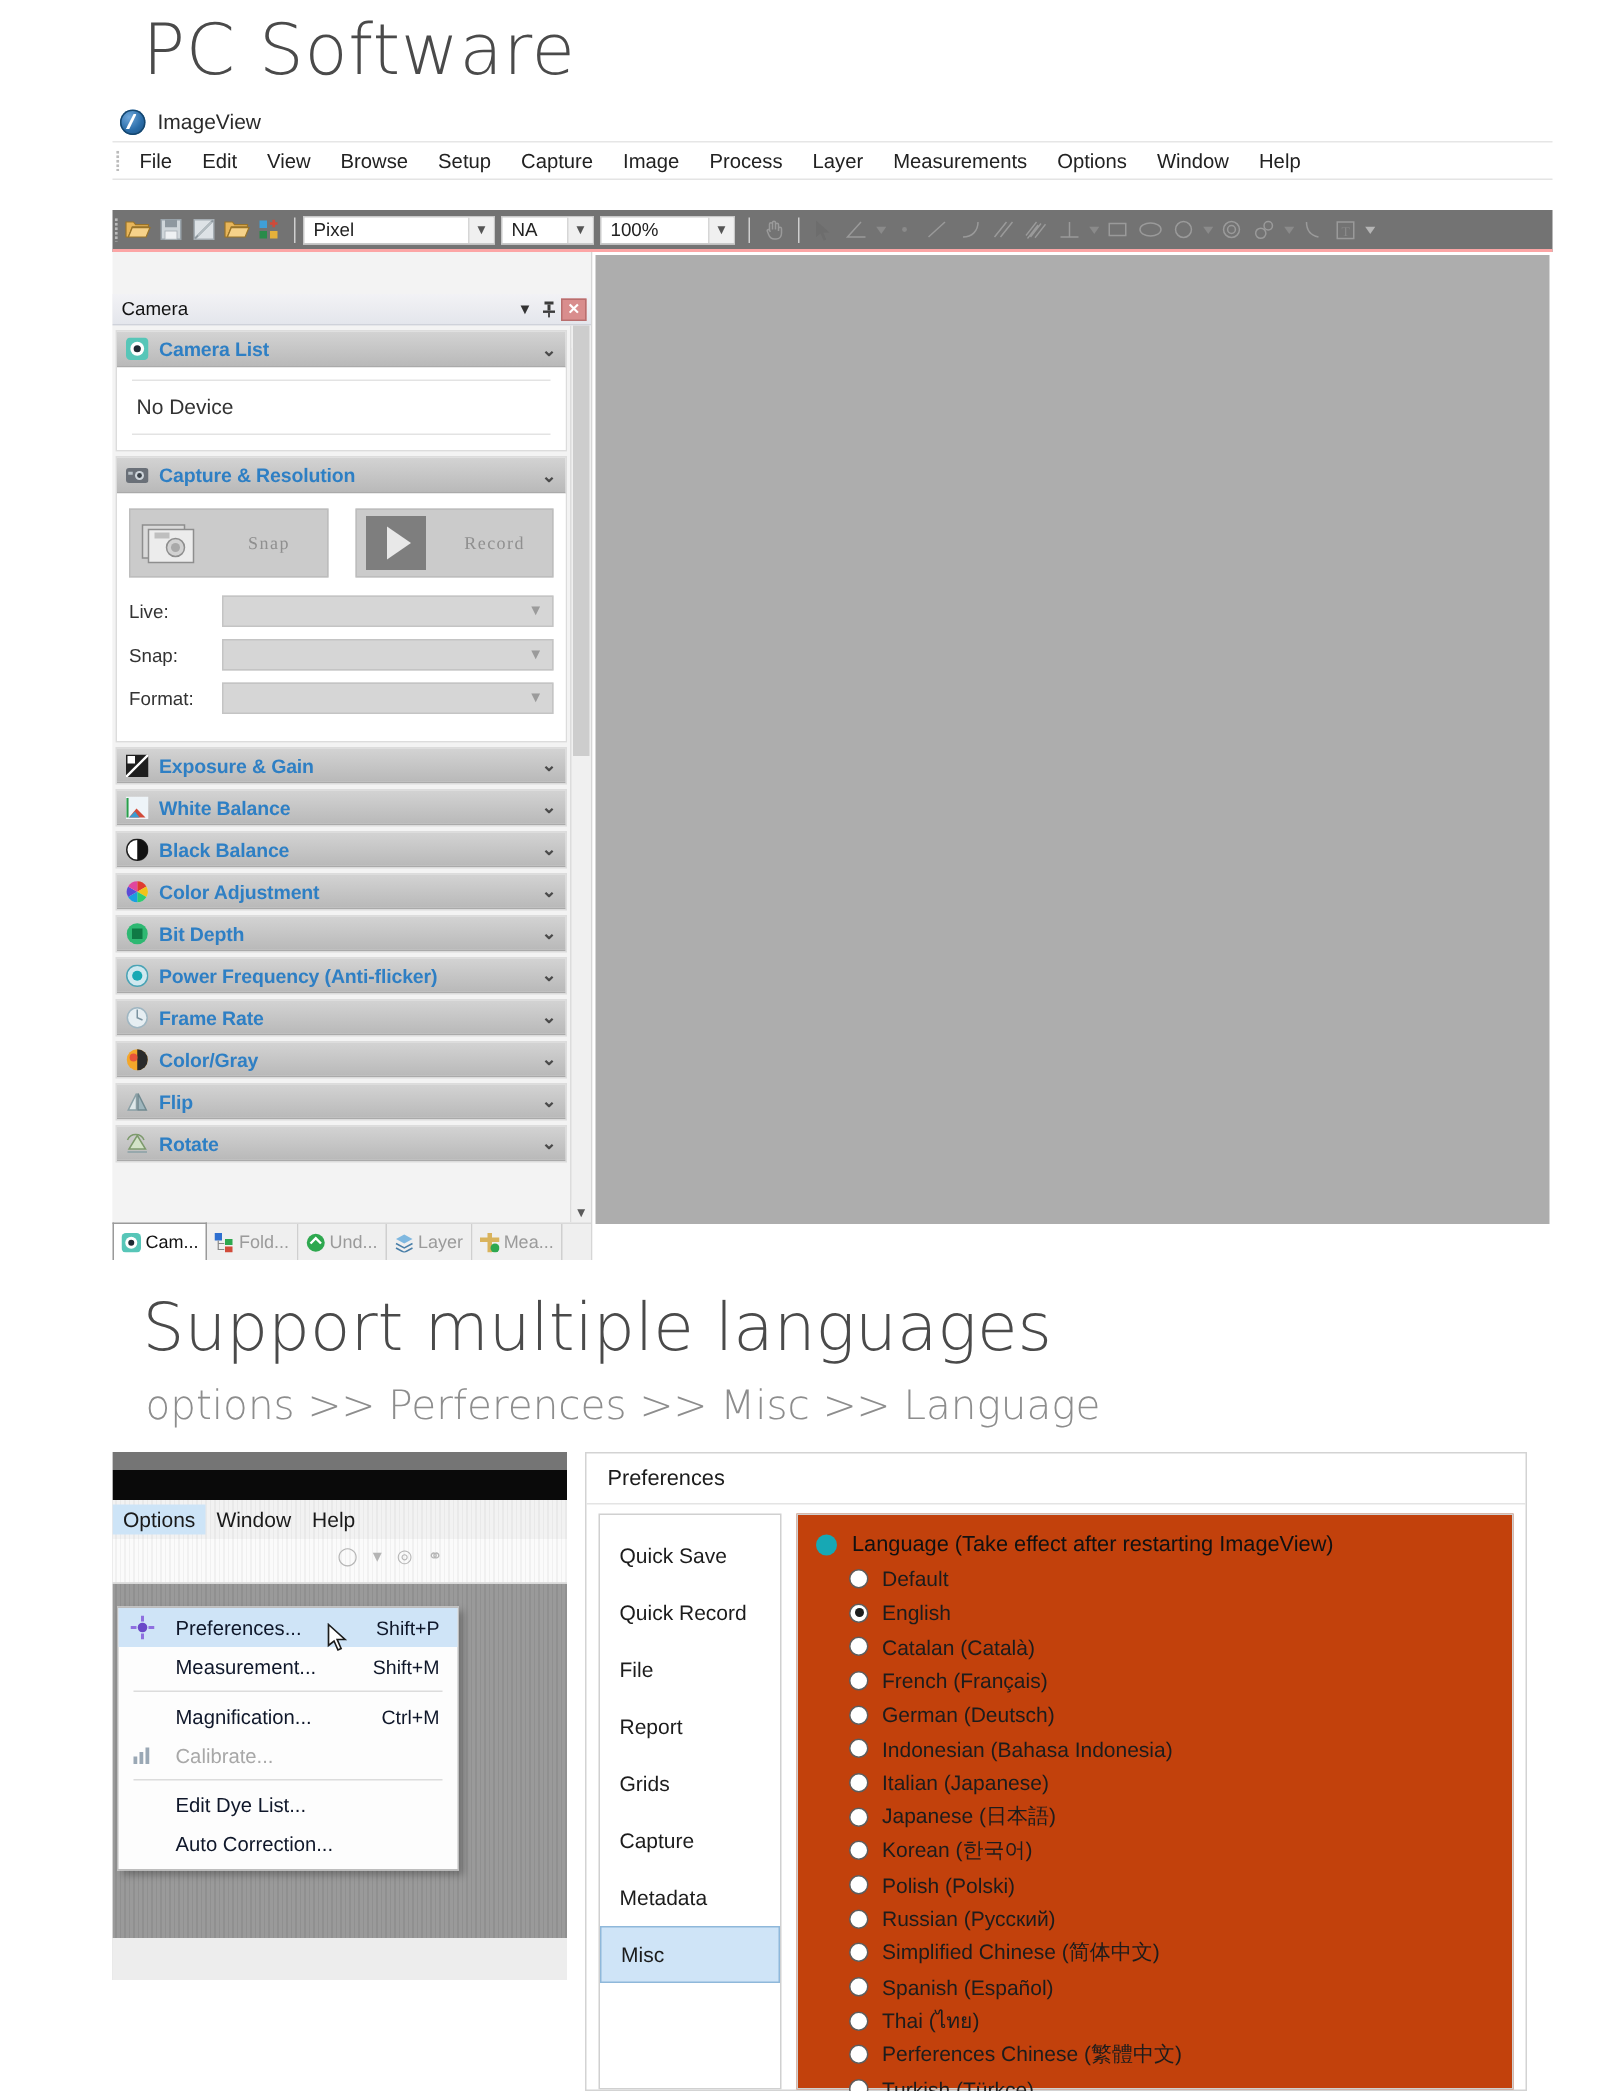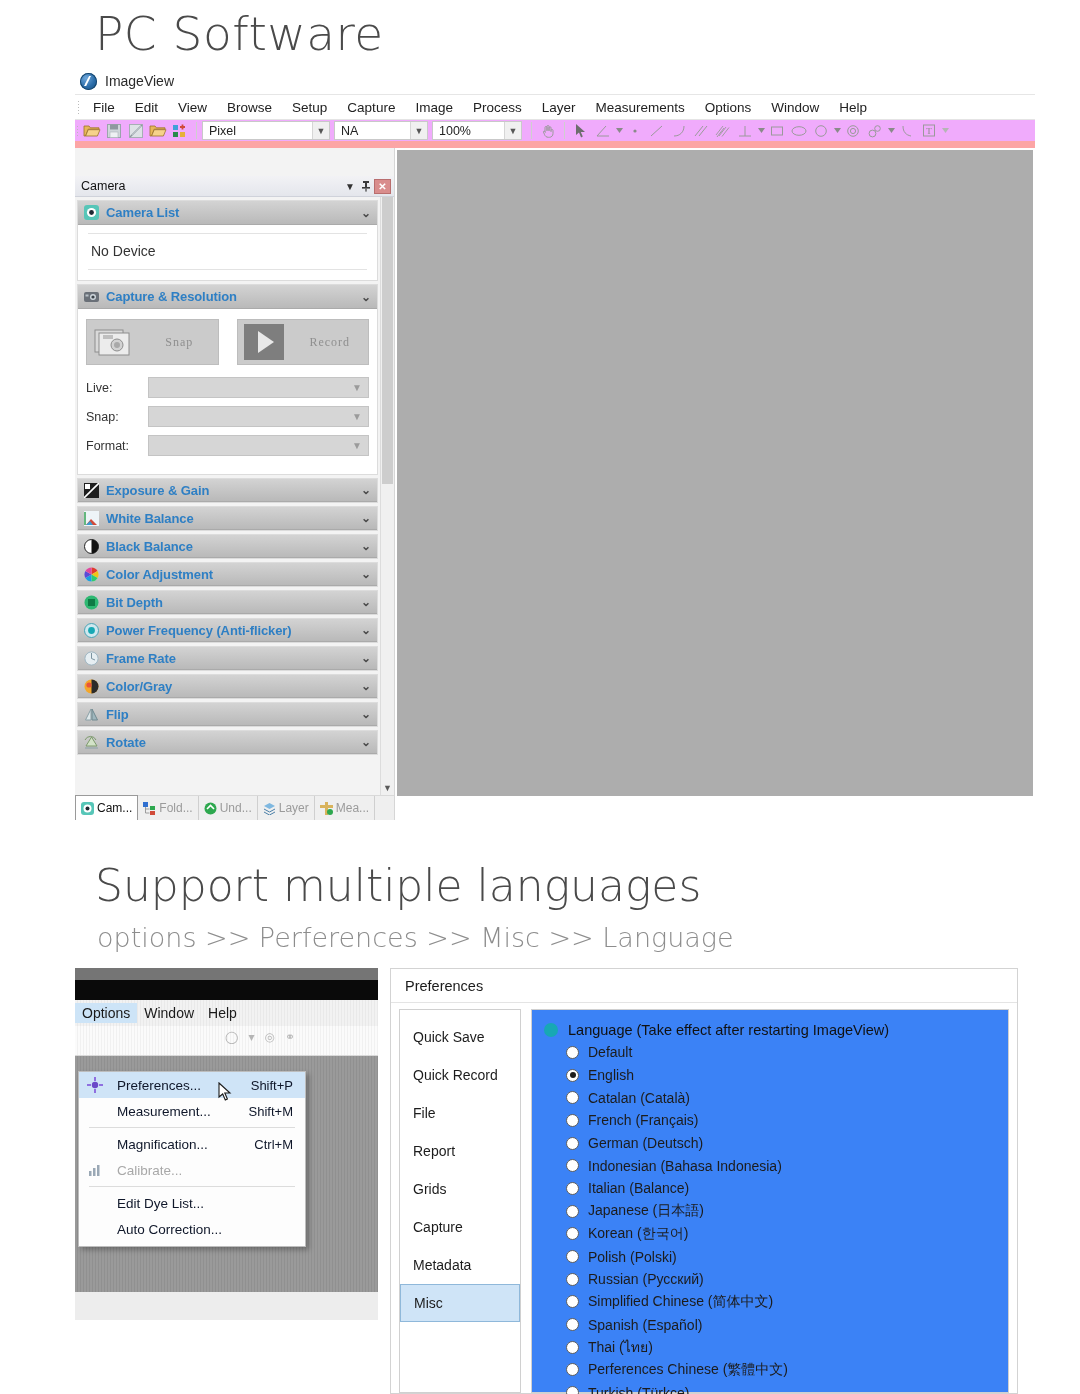--- a/index.html
+++ b/index.html
@@ -68,41 +68,42 @@
     background-size: 3px 3px;
   }
   .menu-item {
     font-size: 13.5px; color: #222; padding: 3px 10px; cursor: default;
     white-space: nowrap; font-family: "Liberation Sans", sans-serif;
   }
 
   
   .toolbar {
     height: 28px; display: flex; align-items: center; gap: 0px;
-    border-bottom: 7px solid #fca5a5; padding-left: 6px; background: #f0abfc;
+    border-bottom: 2px solid #fca5a5; padding-left: 6px; background: #737373;
     position: relative;
+    margin-top: 20px;
   }
   .toolbar::before {
     content:""; position:absolute; left:1px; top:5px; bottom:5px; width:3px;
     background-image: radial-gradient(#bbb 40%, transparent 41%);
     background-size: 3px 3px;
   }
   .tb-ico { width: 22px; height: 22px; display:flex; align-items:center; justify-content:center; flex:none;}
   .tb-sep { width: 1px; height: 17px; background: #cfcfcf; margin: 0 5px; flex:none;}
   .tb-combo {
     height: 19px; border: 1px solid #c9c9c9; background: #fff;
     display: flex; align-items: center; justify-content: space-between;
     font-size: 12.5px; color: #222; padding-left: 6px; margin-right: 4px; flex:none;
   }
   .tb-combo .cb-arrow {
     width: 17px; height: 17px; background: #f0f0f0; border-left: 1px solid #d6d6d6;
     display:flex; align-items:center; justify-content:center; color:#555; font-size:9px;
   }
   .tb-combo.w1 { width: 128px; }
-  .tb-combo.w2 { width: 94px; }
+  .tb-combo.w2 { width: 62px; }
   .tb-combo.w3 { width: 90px; }
 
   
   .app-body { display: flex; height: 672px; }
 
   
   .panel {
     width: 320px; background: #f3f3f3; display: flex; flex-direction: column;
     border-right: 1px solid #d6d6d6;
   }
@@ -224,21 +225,21 @@
 
   .pref-dialog {
     position: absolute; left: 390px; top: 968px; width: 628px; height: 426px;
     background: #fff; border: 1px solid #d3d3d3;
   }
   .pref-title { height: 34px; display: flex; align-items: center; padding-left: 14px; font-size: 14.5px; color: #1b1b1b; border-bottom: 1px solid #e4e4e4;}
   .pref-body { display: flex; padding: 6px 8px 0 8px; gap: 10px; height: 390px; }
   .pref-nav { width: 122px; border: 1px solid #d0d0d0; background: #fff; padding-top: 8px; }
   .pnav-item { height: 38px; display: flex; align-items: center; padding-left: 13px; font-size: 14px; color: #1c1c1c; }
   .pnav-item.active { background: #cfe4f7; border: 1px solid #8fb8da; }
-  .pref-main { flex: 1; border: 1px solid #d0d0d0; background: #3b82f6; padding: 12px 10px 0 12px; }
+  .pref-main { flex: 1; border: 1px solid #d0d0d0; background: #c2410c; padding: 12px 10px 0 12px; }
   .lang-head { display: flex; align-items: center; gap: 10px; font-size: 14.5px; color: #111; margin-bottom: 3px; }
   .lang-bullet { width: 14px; height: 14px; border-radius: 50%; background: #17a8b4; flex: none; }
   .lang-row { display: flex; align-items: center; gap: 9px; font-size: 14px; color: #1c1c1c; height: 22.7px; padding-left: 22px;}
   .radio { width: 13px; height: 13px; border-radius: 50%; border: 1.4px solid #5d5d5d; background: #fff; flex: none; position: relative; }
   .radio.on::after { content:""; position:absolute; left:2.5px; top:2.5px; width:6px;height:6px;border-radius:50%;background:#1d1d1d;}
 </style>
 </head>
 <body>
 
 <div class="page">
@@ -795,21 +796,21 @@
             <div class="lang-row">
               <span class="radio"></span>
               <span>German (Deutsch)</span>
             </div>
             <div class="lang-row">
               <span class="radio"></span>
               <span>Indonesian (Bahasa Indonesia)</span>
             </div>
             <div class="lang-row">
               <span class="radio"></span>
-              <span>Italian (Balance)</span>
+              <span>Italian (Japanese)</span>
             </div>
             <div class="lang-row">
               <span class="radio"></span>
               <span>Japanese (日本語)</span>
             </div>
             <div class="lang-row">
               <span class="radio"></span>
               <span>Korean (한국어)</span>
             </div>
             <div class="lang-row">

